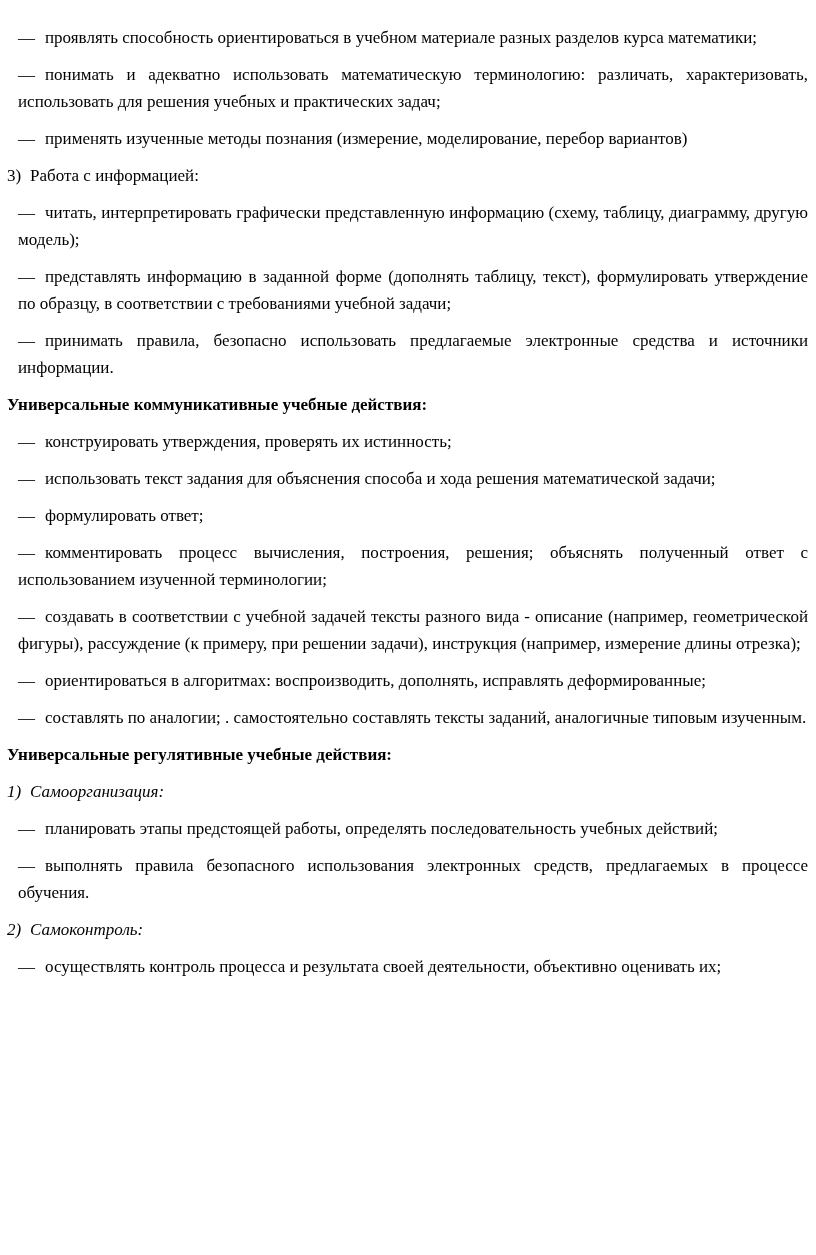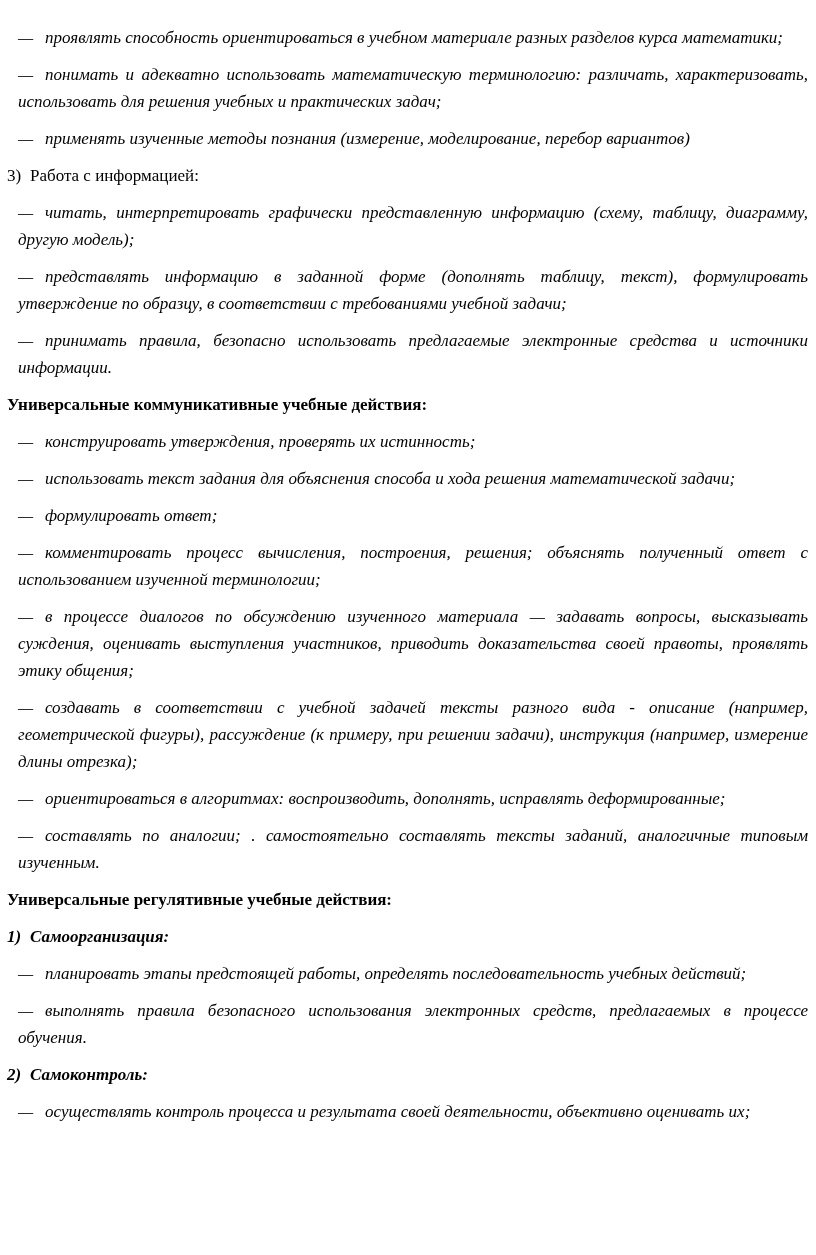--- a/index.html
+++ b/index.html
@@ -19,26 +19,26 @@
     width: 816px;
     height: 1255px;
     padding: 24px 8px 0 7px;
     background: #ffffff;
   }
   .para {
     margin-bottom: 10px;
     text-align: justify;
   }
   .para:last-child { margin-bottom: 12px; }
-  .dash { padding-left: 11px; font-style: italic; }
+  .dash { padding-left: 11px; }
   .marker { display: inline-block; vertical-align: baseline; }
   .dash .marker { width: 27px; }
   .numbered .marker { width: 23px; }
   .heading { font-weight: bold; }
-  .italic { font-style: italic; font-weight: bold; }
+  .italic { font-style: italic; }
 </style>
 </head>
 <body>
 
 <div class="page">
 
   <div class="para dash"><span class="marker">—</span><span>проявлять способность ориентироваться в учебном материале разных разделов курса математики;</span></div>
 
   <div class="para dash"><span class="marker">—</span><span>понимать и адекватно использовать математическую терминологию: различать, характеризовать, использовать для решения учебных и практических задач;</span></div>
 
@@ -57,21 +57,20 @@
 
   <div class="para dash"><span class="marker">—</span><span>конструировать утверждения, проверять их истинность;</span></div>
 
 
   <div class="para dash"><span class="marker">—</span><span>использовать текст задания для объяснения способа и хода решения математической задачи;</span></div>
 
   <div class="para dash"><span class="marker">—</span><span>формулировать ответ;</span></div>
 
   <div class="para dash"><span class="marker">—</span><span>комментировать процесс вычисления, построения, решения; объяснять полученный ответ с использованием изученной терминологии;</span></div>
 
-  <div class="para dash"><span class="marker">—</span><span>в процессе диалогов по обсуждению изученного материала — задавать вопросы, высказывать суждения, оценивать выступления участников, приводить доказательства своей правоты, проявлять этику общения;</span></div>
 
   <div class="para dash"><span class="marker">—</span><span>создавать в соответствии с учебной задачей тексты разного вида - описание (например, геометрической фигуры), рассуждение (к примеру, при решении задачи), инструкция (например, измерение длины отрезка);</span></div>
 
   <div class="para dash"><span class="marker">—</span><span>ориентироваться в алгоритмах: воспроизводить, дополнять, исправлять деформированные;</span></div>
 
   <div class="para dash"><span class="marker">—</span><span>составлять по аналогии; . самостоятельно составлять тексты заданий, аналогичные типовым изученным.</span></div>
 
   <div class="para heading"><span>Универсальные регулятивные учебные действия:</span></div>
 
   <div class="para numbered italic"><span class="marker">1)</span><span>Самоорганизация:</span></div>

